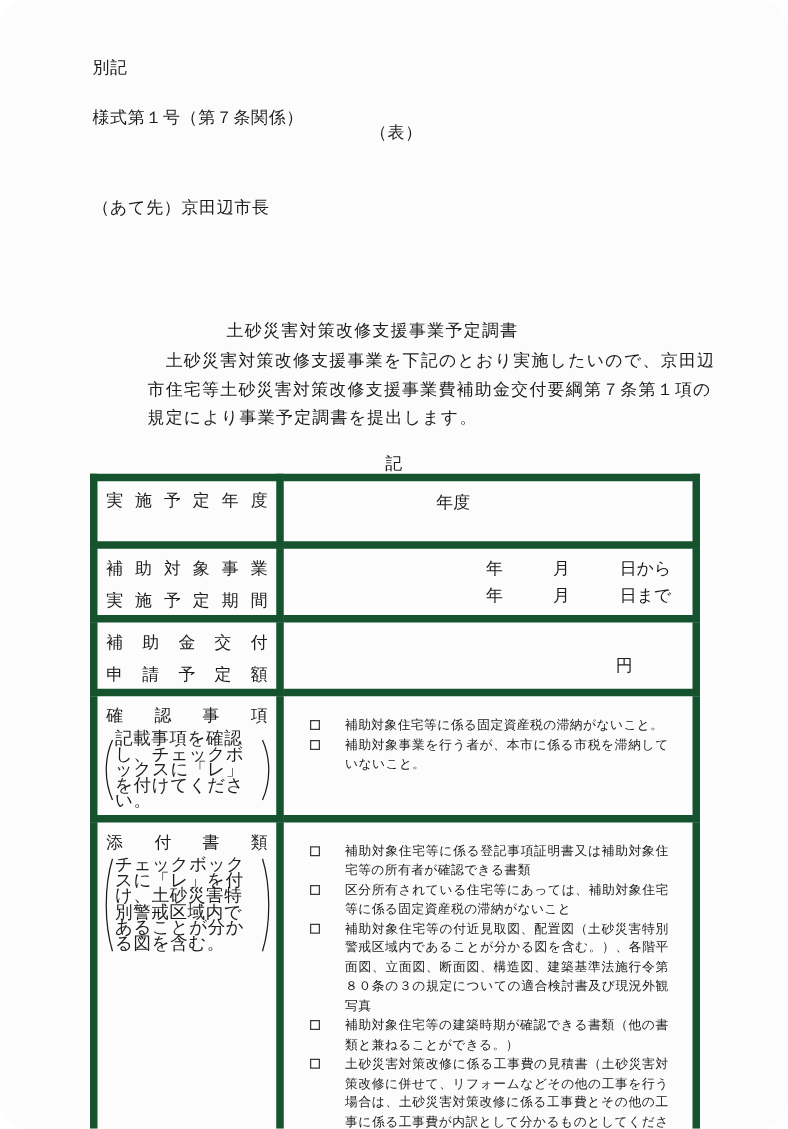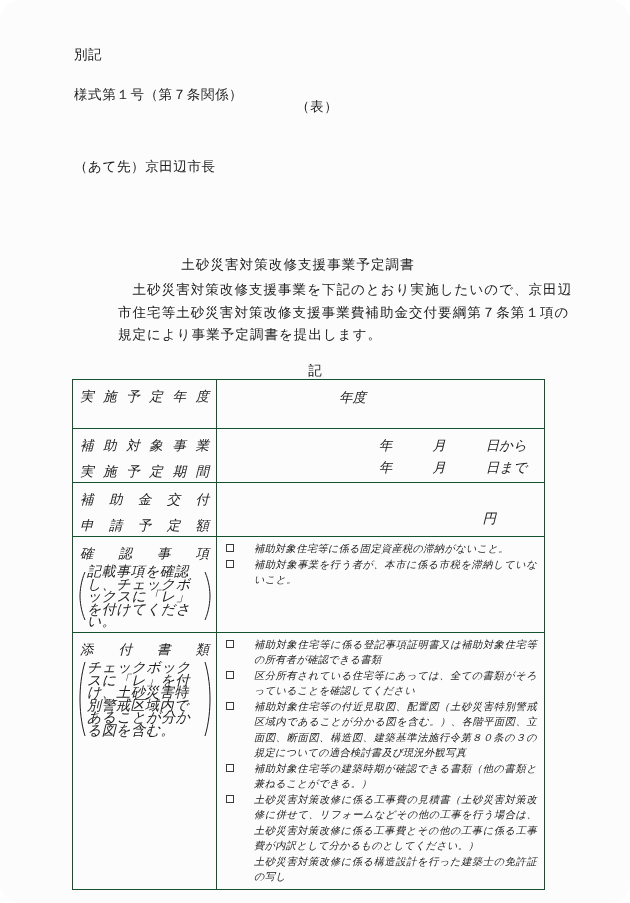--- a/index.html
+++ b/index.html
@@ -65,24 +65,23 @@
   
   #form-table {
     position: absolute;
     left: 72px;
     top: 379px;
     width: 472px;
     border-collapse: collapse;
     table-layout: fixed;
   }
   #form-table td {
-    border: 1px solid #14532d;
+    border: 6px solid #14532d;
     vertical-align: top;
     padding: 0;
-    font-style: italic;
   }
   #form-table td.lbl {
     width: 143px;
     padding: 0;
   }
   #form-table td.val { width: 327px; }
 
   
   .lbl-line {
     display: block;
@@ -122,21 +121,21 @@
   .v-box     { height: 37px; }
   .v-box2    { height: 47px; }
 
   .period-line { font-size: 13.5px; line-height: 22px; text-align: right; padding-right: 17px; letter-spacing: 0; }
   .period-line .g1 { display: inline-block; width: 40px; }
   .period-line .g2 { display: inline-block; width: 40px; }
 
   
   ul.cb-list {
     list-style: none;
-    margin: 0;
+    margin: 12px;
     padding: 4px 7px 4px 7px;
   }
   ul.cb-list li {
     position: relative;
     padding-left: 30px;
     font-size: 10.2px;
     line-height: 15.5px;
     letter-spacing: 0.35px;
     margin-bottom: 0;
     text-align: justify;
@@ -269,21 +268,21 @@
           </div>
         </td>
         <td class="val">
           <ul class="cb-list jp">
             <li>
               <span class="cb"></span>
               <span class="cb-txt">補助対象住宅等に係る登記事項証明書又は補助対象住宅等の所有者が確認できる書類</span>
             </li>
             <li>
               <span class="cb"></span>
-              <span class="cb-txt">区分所有されている住宅等にあっては、全ての書類がそろっていることを確認してください</span>
+              <span class="cb-txt">区分所有されている住宅等にあっては、補助対象住宅等に係る固定資産税の滞納がないこと</span>
             </li>
             <li>
               <span class="cb"></span>
               <span class="cb-txt">補助対象住宅等の付近見取図、配置図（土砂災害特別警戒区域内であることが分かる図を含む。）、各階平面図、立面図、断面図、構造図、建築基準法施行令第８０条の３の規定についての適合検討書及び現況外観写真</span>
             </li>
             <li>
               <span class="cb"></span>
               <span class="cb-txt">補助対象住宅等の建築時期が確認できる書類（他の書類と兼ねることができる。）</span>
             </li>
             <li>

